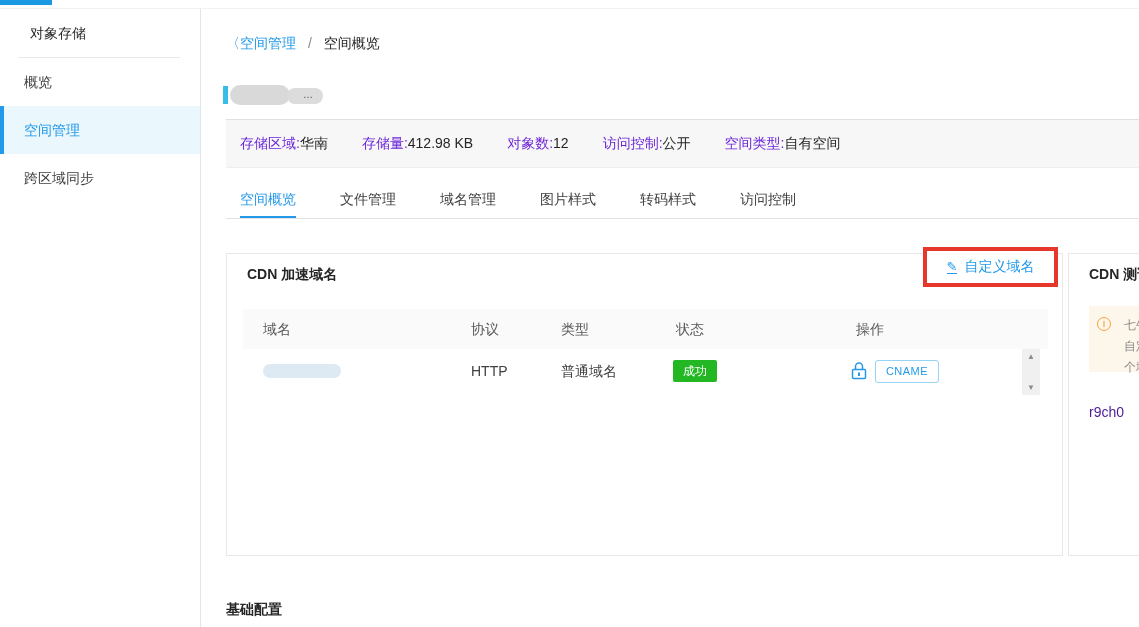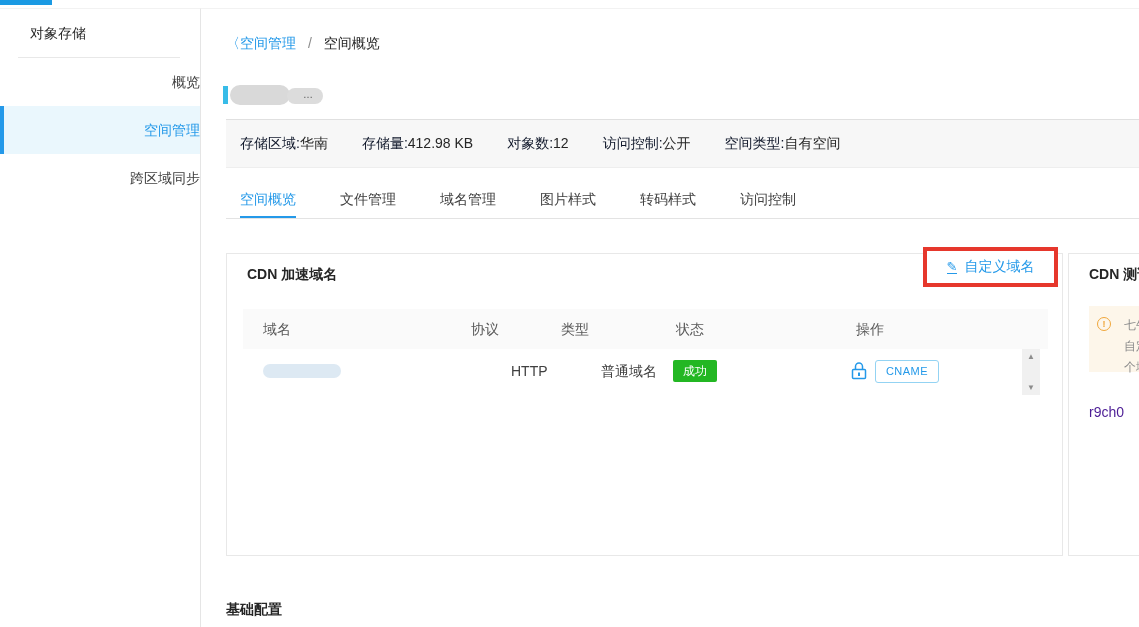--- a/index.html
+++ b/index.html
@@ -7,21 +7,21 @@
     font-family:"Liberation Sans","DejaVu Sans",sans-serif; color:#262626; font-size:14px; }
 
   
   .top-loading-bar { position:absolute; left:0; top:0; width:52px; height:5px; background:#1b9ae3; }
 
   
   .sidebar { position:absolute; left:0; top:8px; width:201px; height:619px; background:#fff;
     border-right:1px solid #e5e5e5; border-top:1px solid #f2f2f2; }
   .sidebar-title { height:48px; line-height:48px; padding-left:30px; color:#262626; }
   .sidebar-divider { margin:0 20px 0 18px; border:none; border-top:1px solid #e8e8e8; }
-  .side-item { position:relative; height:48px; line-height:48px; padding-left:24px; color:#404040; cursor:pointer;text-align:right; }
+  .side-item { position:relative; height:48px; line-height:48px; padding-left:24px; color:#404040; cursor:pointer; }
   .side-item.active { background:#eaf7fd; color:#2499e9; }
   .side-item.active::before { content:""; position:absolute; left:0; top:0; width:4px; height:48px; background:#2499e9; }
 
   
   .main { position:absolute; left:201px; top:8px; width:938px; height:619px; background:#fff; border-top:1px solid #f2f2f2; }
 
   .breadcrumb { position:absolute; left:25px; top:26px; }
   .bc-link { color:#2499e9; cursor:pointer; }
   .bc-sep { color:#8c8c8c; margin:0 8px; }
   .bc-current { color:#262626; }
@@ -29,40 +29,40 @@
   
   .bucket-bar { position:absolute; left:22px; top:77px; width:5px; height:18px; background:#38bce8; }
   .blur1 { position:absolute; left:29px; top:76px; width:60px; height:20px; background:#d9d9d9; border-radius:10px; }
   .blur2 { position:absolute; left:86px; top:79px; width:36px; height:16px; background:#dcdcdc; border-radius:8px; }
   .blur-dots { position:absolute; left:102px; top:80px; font-size:10px; color:#555; letter-spacing:1px; }
 
   
   .stats { position:absolute; left:25px; top:110px; width:913px; height:49px; background:#f7f7f7;
     border-top:1px solid #e0e0e0; border-bottom:1px solid #eeeeee; display:flex; align-items:center;
     padding-left:14px; gap:34px; white-space:nowrap; }
-  .stat-label { color:#0f172a; }
+  .stat-label { color:#6d28d9; }
   .stat-value { color:#262626; margin-left:0; }
 
   
   .tabs { position:absolute; left:25px; top:172px; width:913px; height:38px;
     border-bottom:1px solid #e3e3e3; display:flex; padding-left:14px; }
   .tab { line-height:36px; margin-right:44px; color:#404040; cursor:pointer; }
   .tab.active { color:#2499e9; border-bottom:2px solid #2499e9; }
 
   
   .card { position:absolute; background:#fff; border:1px solid #e8e8e8; }
   .card-left { left:25px; top:244px; width:837px; height:303px; }
   .card-right { left:867px; top:244px; width:400px; height:303px; }
   .card-title { position:absolute; left:20px; top:12px; font-weight:bold; color:#262626; }
 
   
   .thead { position:absolute; left:16px; top:55px; width:805px; height:40px; background:#fafafa; }
   .th { position:absolute; top:0; line-height:40px; color:#595959; }
   .trow { position:absolute; left:16px; top:95px; width:805px; height:45px; background:#fff; }
-  .td { position:absolute; top:0; line-height:45px; color:#404040;margin-left:40px; }
+  .td { position:absolute; top:0; line-height:45px; color:#404040; }
   .domain-blur { position:absolute; left:20px; top:15px; width:78px; height:14px; background:#dde9f3; border-radius:7px; }
   .status-badge { position:absolute; left:430px; top:11px; width:44px; height:22px; background:#23b723;
     color:#fff; font-size:12px; font-weight:normal; text-align:center; line-height:22px; border-radius:2px; }
   .lock-wrap { position:absolute; left:608px; top:13px; width:18px; height:19px; cursor:pointer; }
   .cname-btn { position:absolute; left:632px; top:11px; width:64px; height:23px; background:#fff;
     border:1px solid #93d3f3; border-radius:3px; color:#2499e9; font-size:11px; text-align:center;
     line-height:21px; letter-spacing:0.5px; cursor:pointer; }
 
   
   .vscroll { position:absolute; left:795px; top:95px; width:18px; height:46px; background:#f0f0f0; }

